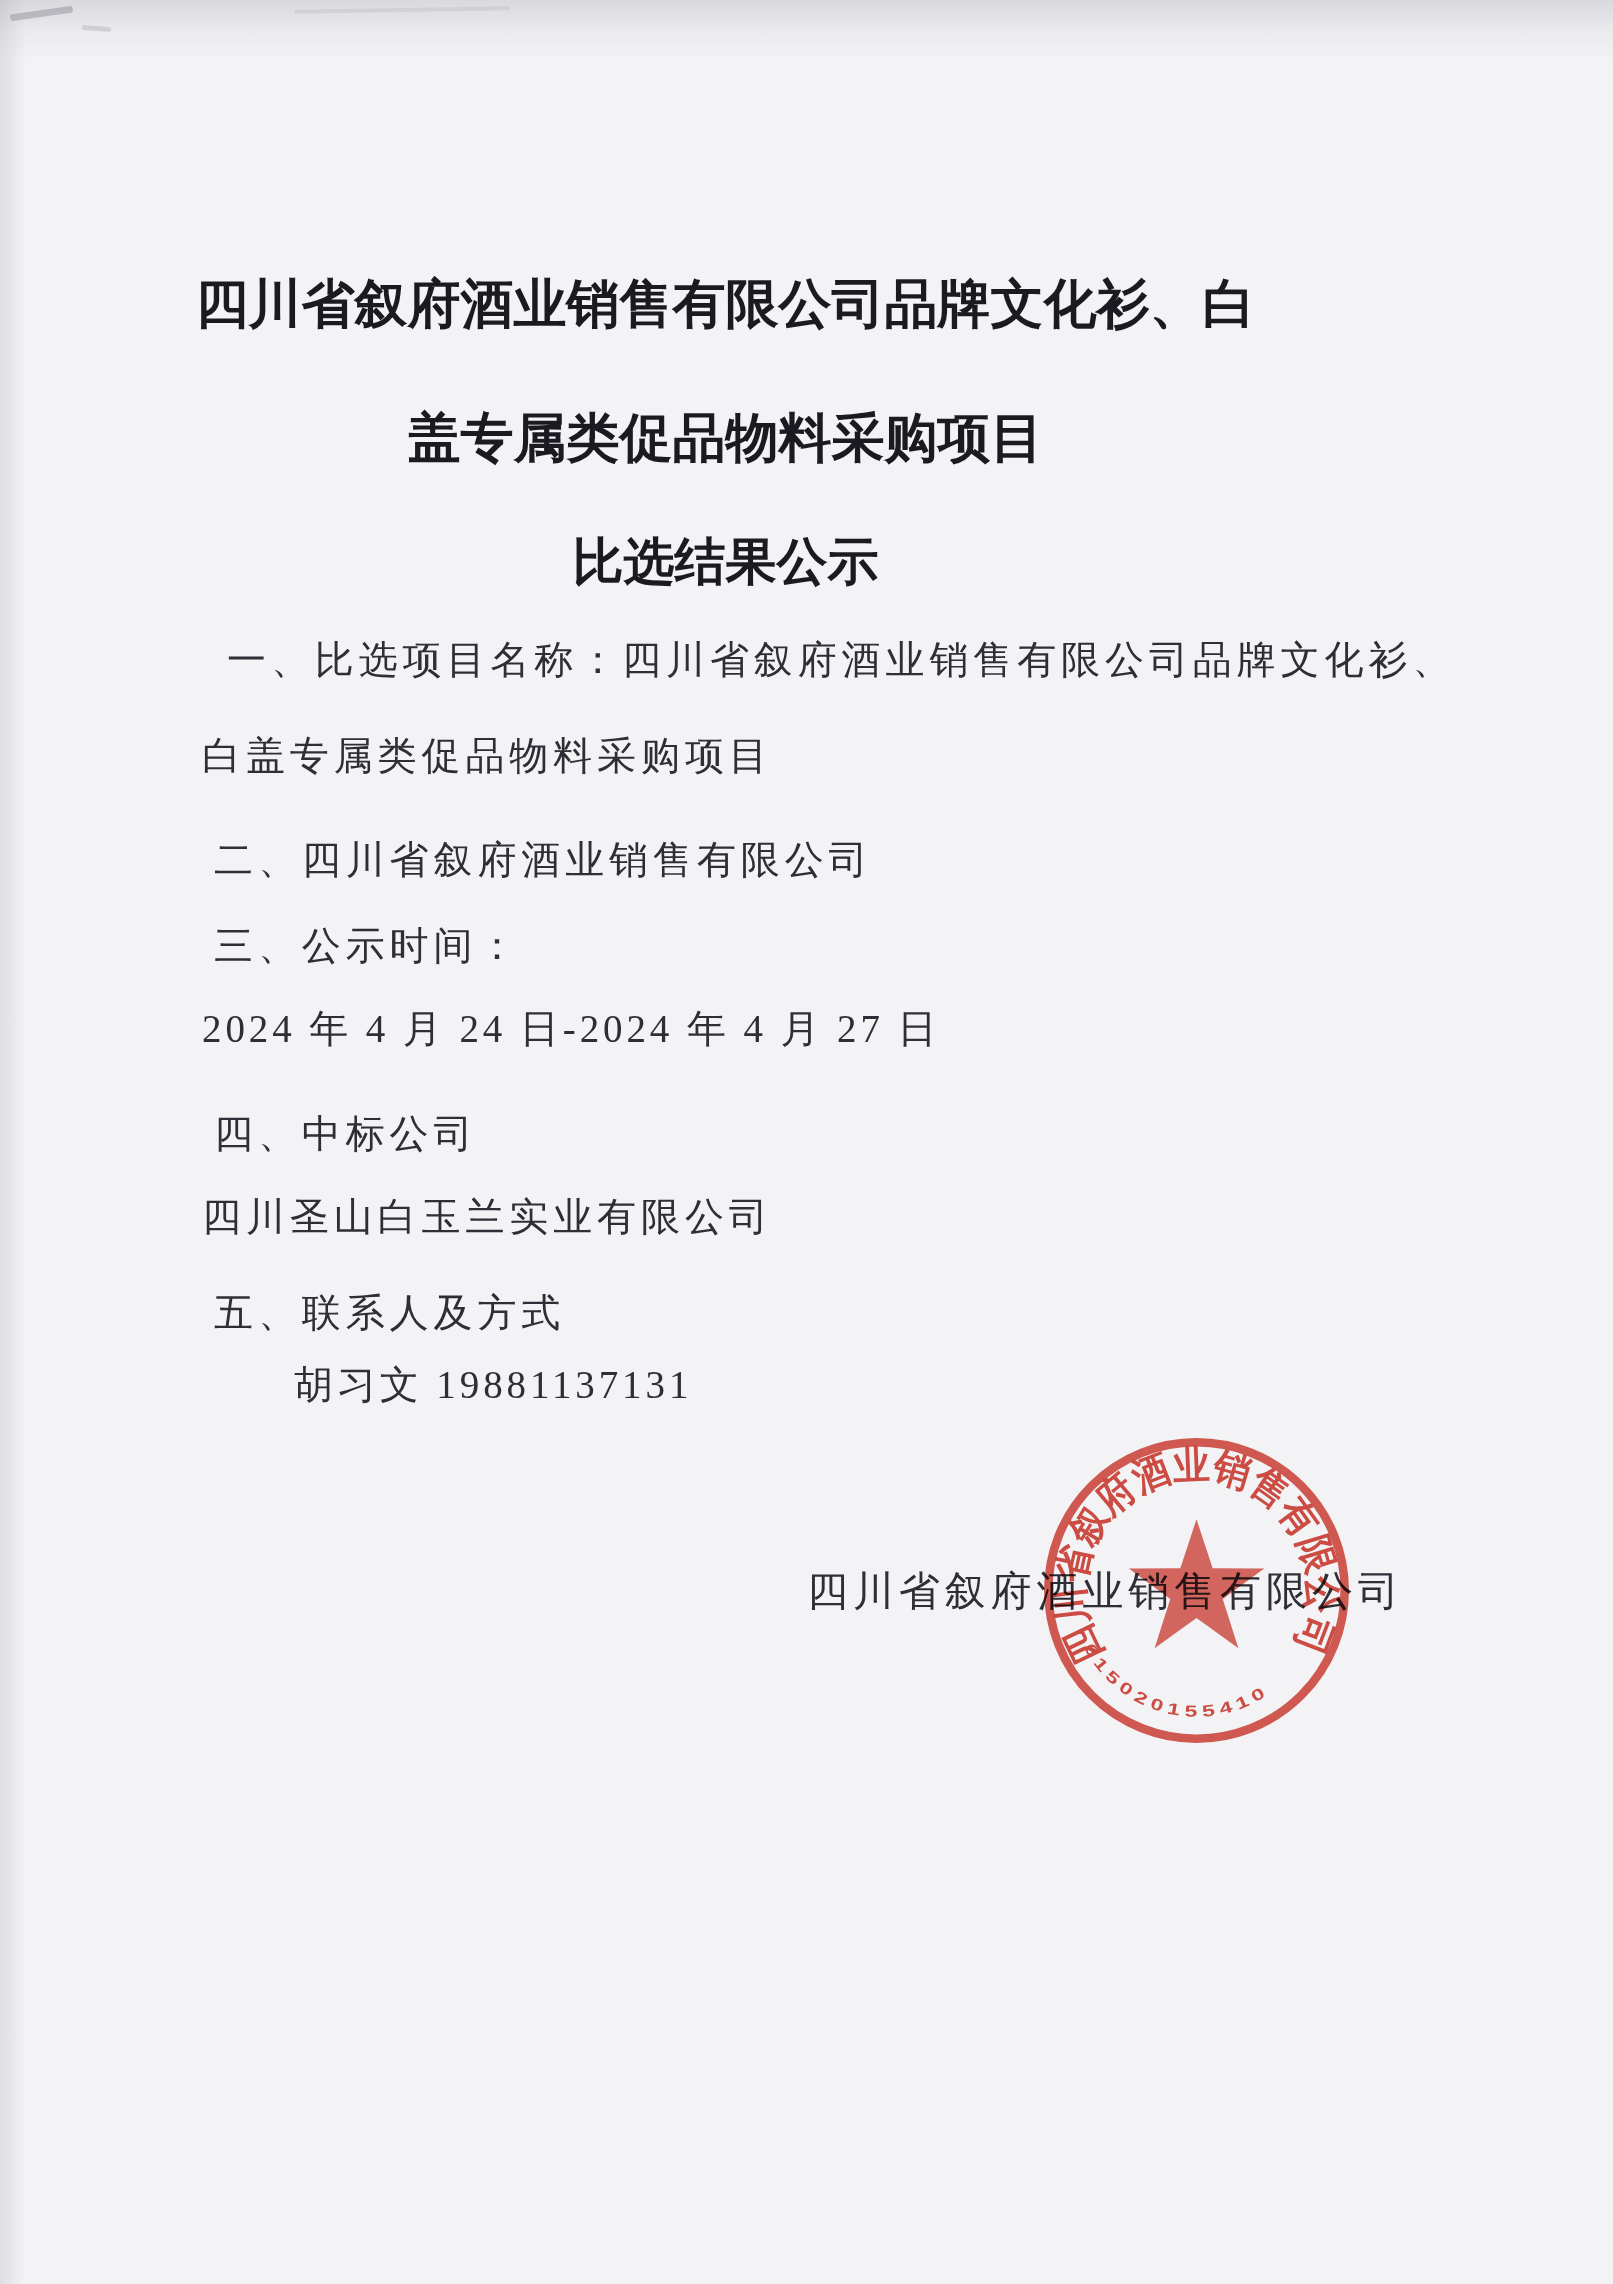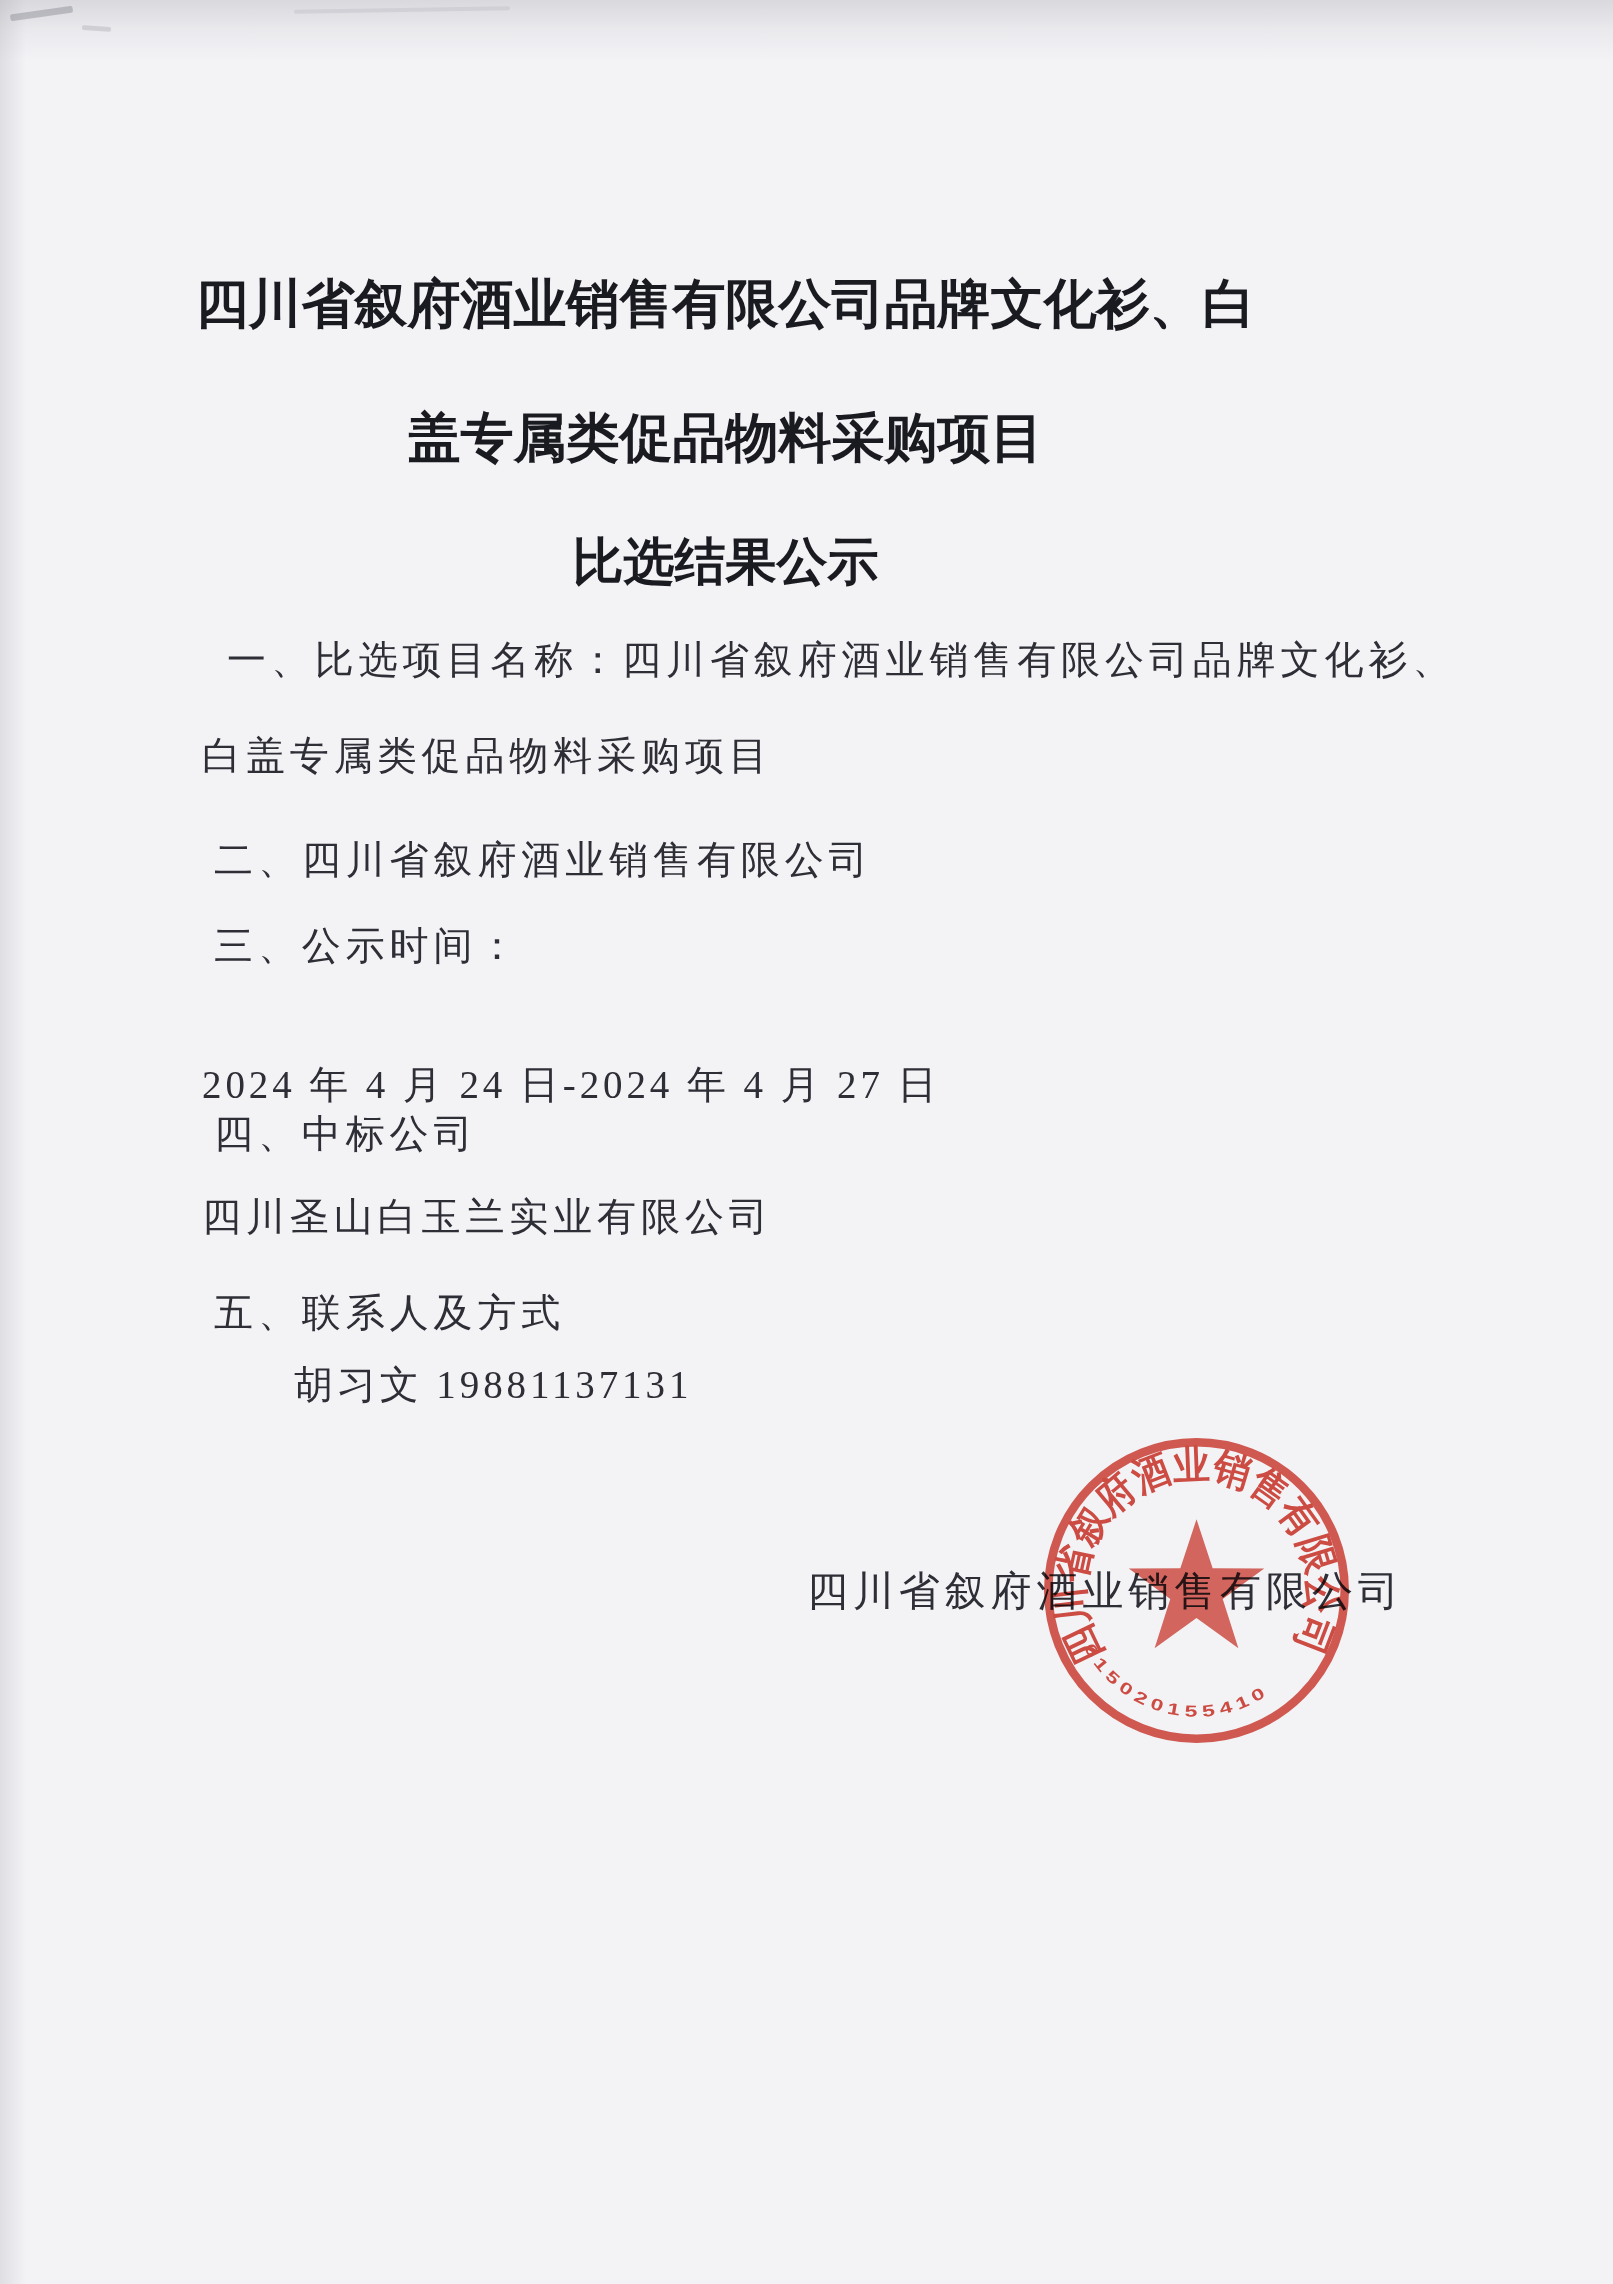--- a/index.html
+++ b/index.html
@@ -40,21 +40,21 @@
   .title-3{top:533px;font-size:51px;text-align:center;}
   
   .body-line{
     position:absolute;font-size:39px;color:var(--ink-color);
     letter-spacing:4.9px;white-space:nowrap;line-height:1.1;
   }
   .l0{top:639px;left:227px;}
   .l1{top:735px;left:202px;}
   .l2{top:839px;left:214px;}
   .l3{top:925px;left:214px;}
-  .l4{top:1064px;left:202px;letter-spacing:3.9px;}
+  .l4{top:1008px;left:202px;letter-spacing:3.9px;}
   .l5{top:1113px;left:214px;}
   .l6{top:1196px;left:202px;}
   .l7{top:1292px;left:214px;}
   .l8{top:1364px;left:294px;letter-spacing:3.9px;text-align:center;}
   
   .sig-company{
     position:absolute;top:1564px;left:807px;font-size:41px;letter-spacing:4.9px;
     color:var(--ink-color);white-space:nowrap;
   }
   .sig-date{

